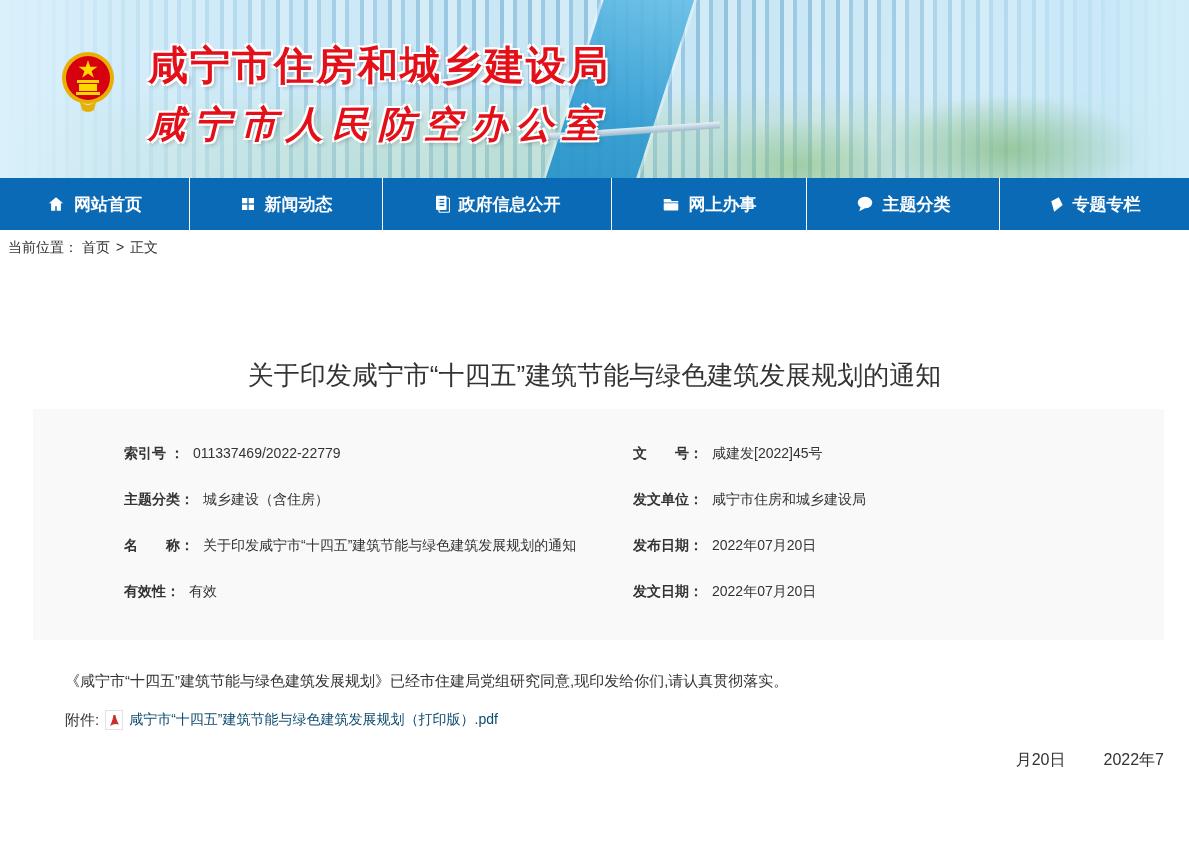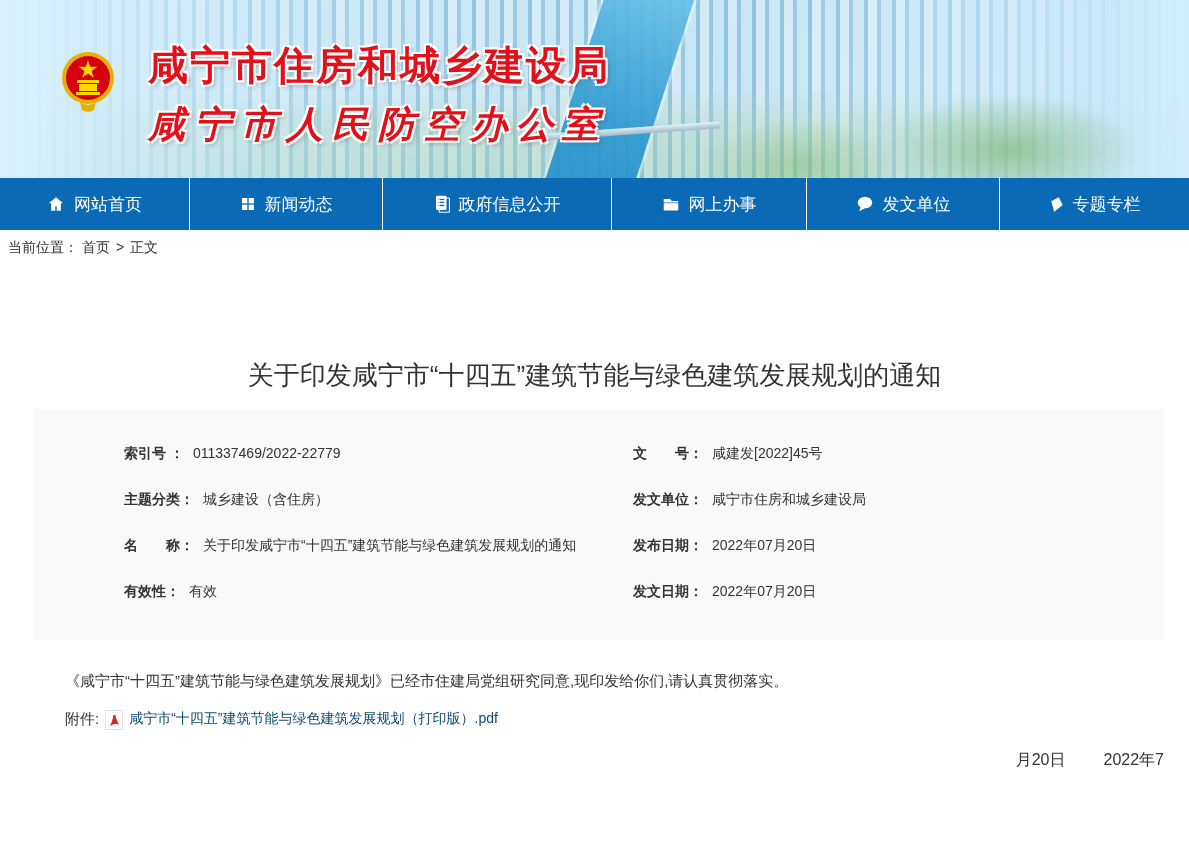--- a/index.html
+++ b/index.html
@@ -34,21 +34,21 @@
 
   .banner-titles { position:absolute; left:148px; top:38px; }
   .banner-line { font-weight:bold; color:#e3101a; white-space:nowrap;
     text-shadow:-2px -2px 0 #fff, 2px -2px 0 #fff, -2px 2px 0 #fff, 2px 2px 0 #fff, 3px 3px 4px rgba(60,60,60,.35); }
   .banner-line1 { font-size:40px; letter-spacing:2px; }
   .banner-line2 { font-size:37px; letter-spacing:9px; margin-top:7px;font-style:italic; }
 
   
   .nav { display:flex; width:100%; height:52px; background:#0a6ab5; }
   .nav-item { display:flex; align-items:center; justify-content:center; gap:9px;
-    color:#fff; font-size:17px; font-weight:normal; cursor:pointer; text-decoration:none; }
+    color:#fff; font-size:17px; font-weight:bold; cursor:pointer; text-decoration:none; }
   .nav-item + .nav-item { border-left:1px solid #ffffff; }
   .nav-item:nth-child(1){ width:189px; } .nav-item:nth-child(2){ width:193px; }
   .nav-item:nth-child(3){ width:229px; } .nav-item:nth-child(4){ width:195px; }
   .nav-item:nth-child(5){ width:193px; } .nav-item:nth-child(6){ flex:1; }
   .nav-ico { display:inline-flex; }
 
   
   .breadcrumb { padding:9px 8px; font-size:14px; color:#333; }
   .breadcrumb a { color:#333; text-decoration:none; cursor:pointer; }
   .crumb-sep { margin:0 6px; }
@@ -59,21 +59,21 @@
   .meta-box { margin:16px 25px 0 33px; height:231px; background:#f9f9f9; padding-top:22px; }
   .meta-grid { margin-left:91px; width:928px; display:grid;
     grid-template-columns:509px 419px; grid-auto-rows:46px; align-items:center; }
   .meta-cell { font-size:14px; white-space:nowrap; overflow:hidden; }
   .meta-label { font-weight:bold; color:#333; }
   .meta-value { color:#333; margin-left:9px; }
 
   .body-block { margin-top:32px; padding-left:28px; font-size:15px; color:#333; }
   .salutation { }
   .paragraph { margin-top:21px; padding-left:37px; }
-  .attachment { margin-top:19px; padding-left:37px; display:flex; gap:6px; }
+  .attachment { margin-top:19px; padding-left:37px; display:flex; align-items:center; gap:6px; }
   .pdf-chip { display:inline-flex; align-items:center; justify-content:center;
     width:18px; height:20px; background:#fff; border:1px solid #e2e2e2; }
   .attachment a { color:#0c4a6e; text-decoration:none; font-size:14px; cursor:pointer; }
 
   .date-line { margin-top:20px; padding-right:25px; display:flex; justify-content:flex-end;
     gap:38px; font-size:16px; color:#333; }
 </style>
 </head>
 <body>
 
@@ -143,21 +143,21 @@
     </span>
     <span>网上办事</span>
   </a>
   <a class="nav-item">
     <span class="nav-ico">
       <svg width="18" height="16" viewBox="0 0 24 22" fill="#fff">
           <ellipse cx="12" cy="9" rx="10" ry="8"></ellipse>
           <path d="M6 15 4 21l8-4z"></path>
         </svg>
     </span>
-    <span>发文单位</span>
+    <span>主题分类</span>
   </a>
   <a class="nav-item">
     <span class="nav-ico">
       <svg width="15" height="17" viewBox="0 0 20 22" fill="#fff">
           <path d="M10 1 18 9 10 21 2 9z" transform="rotate(18 10 11)"></path>
         </svg>
     </span>
     <span>专题专栏</span>
   </a>
 </div>

